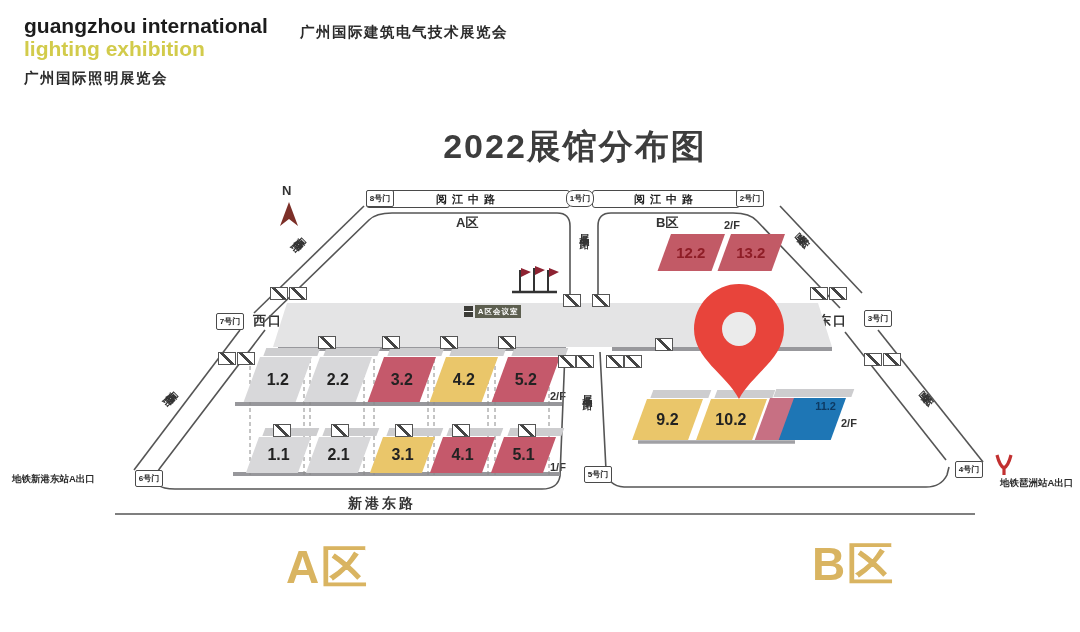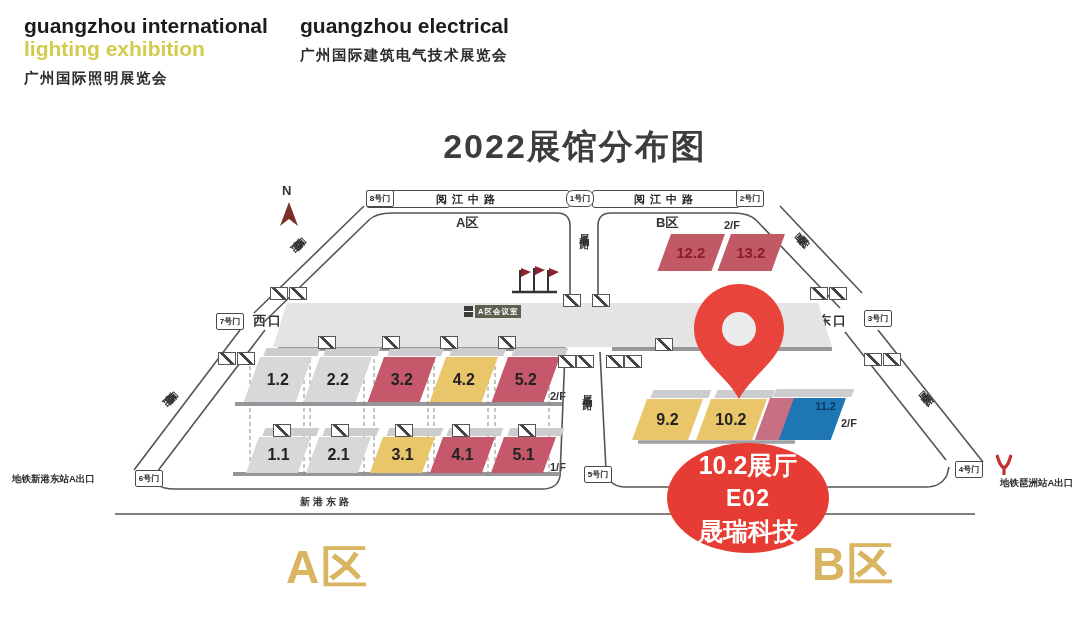--- a/index.html
+++ b/index.html
@@ -54,21 +54,20 @@
 <body>
 
 <div id="stage">
 
   <div class="logo" style="left:24px;">
     <div>guangzhou international</div>
     <div style="color:#d2cb4b;">lighting exhibition</div>
     <div class="cn">广州国际照明展览会</div>
   </div>
   <div class="logo" style="left:300px;">
-    <div>guangzhou electrical</div>
     <div class="cn">广州国际建筑电气技术展览会</div>
   </div>
 
   <div id="title">2022展馆分布图</div>
 
   <svg id="base-svg" width="1080" height="632" viewBox="0 0 1080 632">
 
     <polygon points="287,303 818,303 832,347 273,347" fill="#e4e4e5"></polygon>
 
     <path d="M278,349 L566,349" stroke="#98989c" stroke-width="4" fill="none"></path>
@@ -144,21 +143,21 @@
   <div class="lbl" style="left:456px;top:214px;font-size:13px;">A区</div>
   <div class="lbl" style="left:656px;top:214px;font-size:13px;">B区</div>
   <div class="lbl" style="left:724px;top:219px;font-size:11px;">2/F</div>
   <div class="lbl" style="left:550px;top:390px;font-size:11px;">2/F</div>
   <div class="lbl" style="left:550px;top:461px;font-size:11px;">1/F</div>
   <div class="lbl" style="left:841px;top:417px;font-size:11px;">2/F</div>
 
   <div class="lbl" style="left:330px;top:319px;width:150px;text-align:center;font-size:12.5px;letter-spacing:6px;">珠江散步道</div>
   <div class="lbl" style="left:628px;top:318px;font-size:12.5px;letter-spacing:6px;">珠江散</div>
   <div class="lbl" style="left:566px;top:319px;font-size:10.5px;letter-spacing:1px;">中平台</div>
-  <div class="lbl" style="left:300px;top:495px;width:116px;text-align:left;font-size:10px;letter-spacing:3px;">新港东路</div>
+  <div class="lbl" style="left:300px;top:495px;width:116px;text-align:right;font-size:14px;letter-spacing:3px;">新港东路</div>
 
   <div class="vtext" style="left:577px;top:225px;">展场中路</div>
   <div class="vtext" style="left:580px;top:386px;">展场中路</div>
   <div class="vtext rot45" style="left:300px;top:232px;">展场西路</div>
   <div class="vtext rot45" style="left:172px;top:386px;">展场西路</div>
   <div class="vtext rotm45" style="left:786px;top:228px;">展场东路</div>
   <div class="vtext rotm45" style="left:910px;top:386px;">展场东路</div>
 
   <div class="lbl" style="left:282px;top:183px;font-size:13px;">N</div>
 
@@ -243,22 +242,17 @@
   <i class="esc" style="left:331px;top:424px;"></i>
   <i class="esc" style="left:395px;top:424px;"></i>
   <i class="esc" style="left:452px;top:424px;"></i>
   <i class="esc" style="left:518px;top:424px;"></i>
 
   <svg id="pin-svg" width="1080" height="632" viewBox="0 0 1080 632">
     <path d="M739,399 C726,374 694,359 694,329 A45,45 0 1 1 784,329 C784,359 752,374 739,399 Z" fill="#e8443b"></path>
     <circle cx="739" cy="329" r="17" fill="#ebebeb"></circle>
   </svg>
 
-  <div id="badge">
-    <div class="b1">10.2展厅</div>
-    <div class="b2">E02</div>
-    <div class="b3">晟瑞科技</div>
-  </div>
 
   <div class="gold" style="left:286px;top:537px;">A区</div>
   <div class="gold" style="left:812px;top:534px;">B区</div>
 
 </div>
 
 </body></html>

